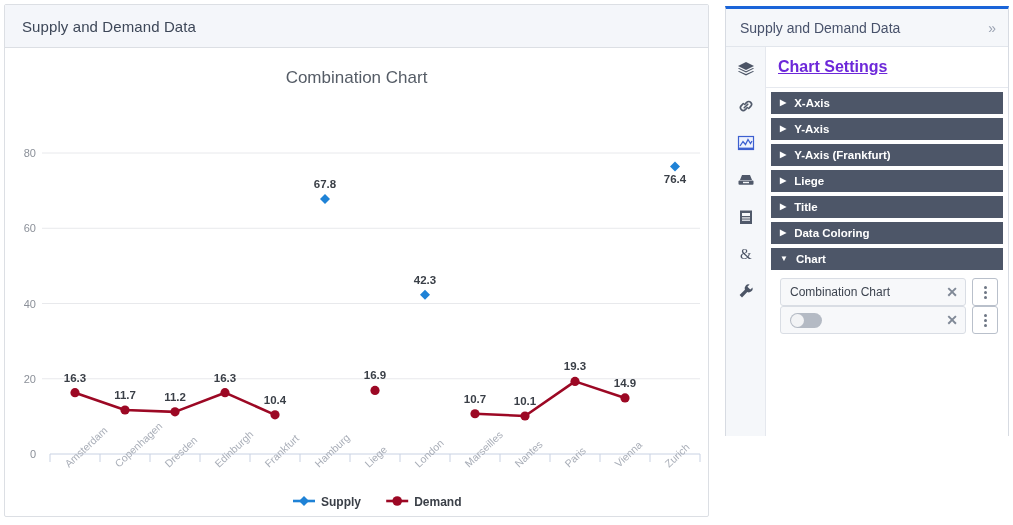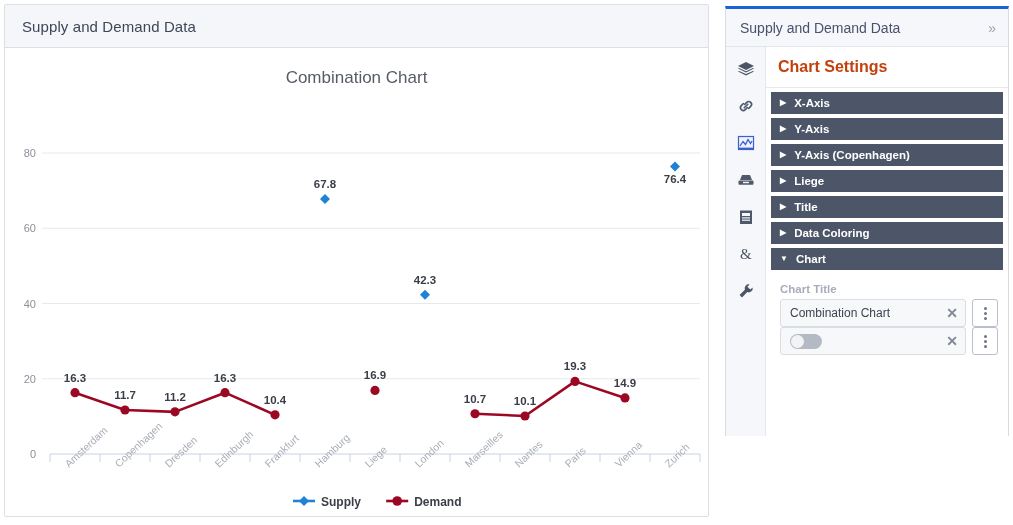--- a/index.html
+++ b/index.html
@@ -68,23 +68,24 @@
     padding-top: 10px;
     display: flex; flex-direction: column; align-items: center; gap: 13px;
   }
   .rail-icon {
     width: 24px; height: 24px;
     display: flex; align-items: center; justify-content: center;
     cursor: pointer;
   }
   .panel-main { flex: 1; background: #ffffff; padding: 0; }
   .settings-heading {
-    font-size: 16px; font-weight: bold; color: #c2410c;
+    font-size: 16px; font-weight: bold; color: #6d28d9;
     padding: 11px 0 11px 12px;
     border-bottom: 1px solid #e6e9ef;
+    text-decoration: underline;
   }
   .sections { padding: 4px 5px 0 5px; }
   .section-head {
     background: #4d5668; color: #ffffff;
     font-size: 11.5px; font-weight: bold;
     height: 22px; margin-bottom: 4px;
     display: flex; align-items: center; gap: 8px;
     padding-left: 9px; cursor: pointer;
   }
   .tri { font-size: 8px; line-height: 1; }
@@ -272,40 +273,39 @@
             <div class="section-head">
               <span class="tri">▶</span>
               <span>X-Axis</span>
             </div>
             <div class="section-head">
               <span class="tri">▶</span>
               <span>Y-Axis</span>
             </div>
             <div class="section-head">
               <span class="tri">▶</span>
-              <span>Y-Axis (Copenhagen)</span>
+              <span>Y-Axis (Frankfurt)</span>
             </div>
             <div class="section-head">
               <span class="tri">▶</span>
               <span>Liege</span>
             </div>
             <div class="section-head">
               <span class="tri">▶</span>
               <span>Title</span>
             </div>
             <div class="section-head">
               <span class="tri">▶</span>
               <span>Data Coloring</span>
             </div>
             <div class="section-head">
               <span class="tri">▼</span>
               <span>Chart</span>
             </div>
             <div class="field-group">
-              <div class="field-label">Chart Title</div>
               <div class="field-row">
                 <div class="field-box">
                   <span class="field-value">Combination Chart</span>
                   <span class="clear-x">✕</span>
                 </div>
                 <div class="kebab">
                   <i></i>
                   <i></i>
                   <i></i>
                 </div>

